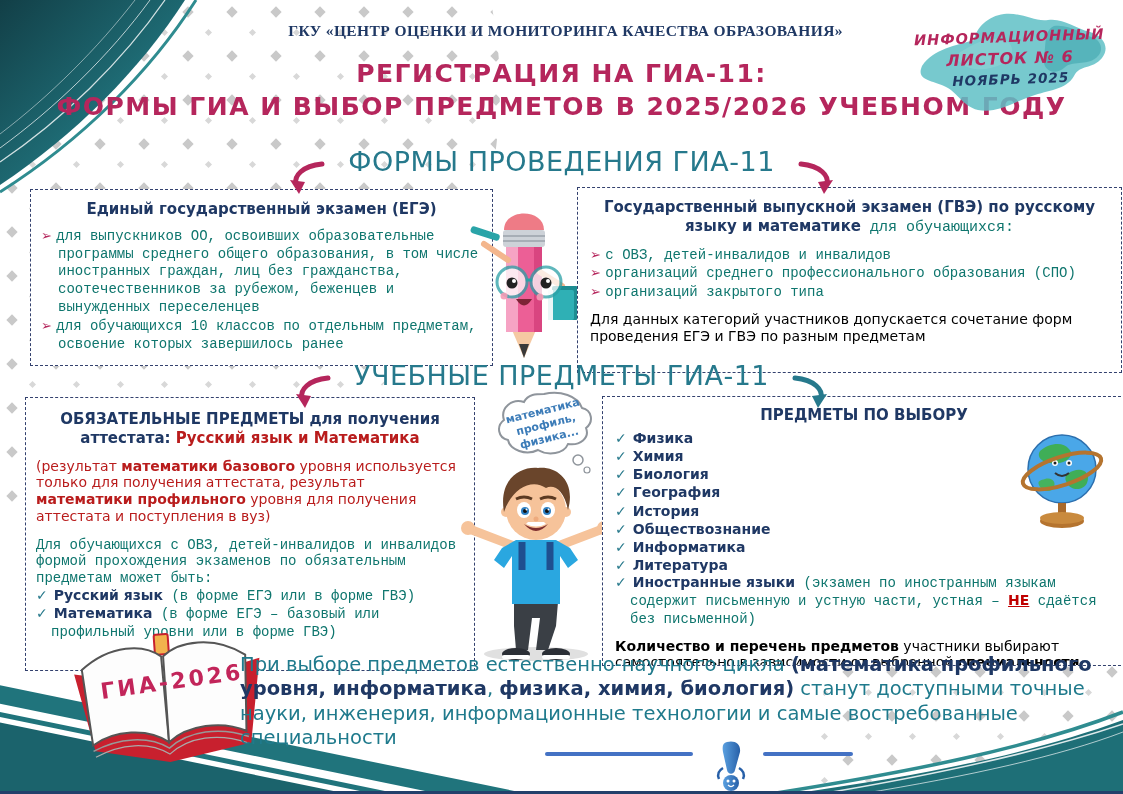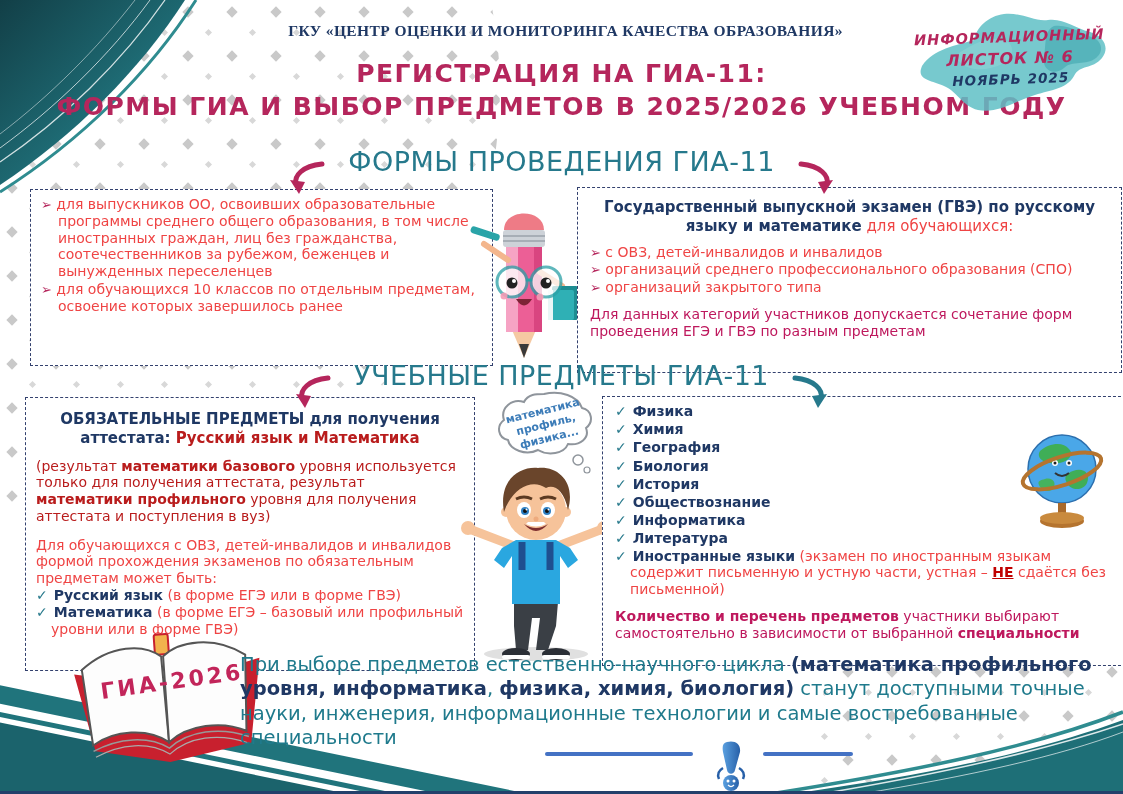--- a/index.html
+++ b/index.html
@@ -18,28 +18,28 @@
   .badge-l2{font-size:16px;}
   .badge-l3{color:#1f3864;font-size:13.5px;line-height:1.5;}
   
   .sec-head{position:absolute;left:0;width:100%;display:flex;justify-content:center;gap:22px;z-index:3;
      color:#26798c;font-size:27px;letter-spacing:.5px;}
   .sec-head .arr{margin-top:14px;}
   
   .dbox{position:absolute;background:#fff;border:1.4px dashed #33416e;z-index:2;overflow:hidden;
      font-size:14px;line-height:1.2;color:#2a7b8d;}
   .bx-title{text-align:center;font-weight:bold;color:#1f3864;font-size:15px;line-height:1.25;margin:4px 4px 8px;}
-  .teal{color:#ef4444;}
+  .teal{color:#0f766e;font-family:Liberation Mono, monospace;}
   .navy{color:#1f3864;}
   .red{color:#b91c1c;}
   .b{font-weight:bold;}
   .bullet{margin:0 0 1px;padding-left:17px;text-indent:-17px;}
   .mk{color:#b5265c;font-size:13px;}
   .ck{color:#2a7b8d;font-weight:bold;margin-right:6px;}
-  .note{margin-top:10px;color:#be185d;}
+  .note{margin-top:10px;color:#000000;}
   .subj{margin:0;line-height:1.3;font-weight:bold;color:#1f3864;}
   .hang{padding-left:15px;text-indent:-15px;margin:0;}
   .ne{color:#c00000;font-weight:bold;text-decoration:underline;}
   
   .bubble-text{position:absolute;left:500px;top:404px;width:92px;text-align:center;z-index:3;
      transform:rotate(-14deg);color:#3c7cb8;font-size:11px;font-weight:bold;line-height:1.25;}
   
   .footer-p{position:absolute;left:240px;top:653px;width:860px;z-index:3;
      font-size:19.5px;line-height:1.25;color:#1f7a8c;}
   .footer-p .nb{color:#1f3864;font-weight:bold;}
@@ -116,20 +116,21 @@
       <polygon points="2,20 11,34 17,22" fill="#b5265c"></polygon>
     </svg>
     <span>ФОРМЫ ПРОВЕДЕНИЯ ГИА-11</span>
     <svg class="arr" width="38" height="36" viewBox="0 0 38 36">
       <path d="M4,4 C24,6 32,16 30,24" stroke="#b5265c" stroke-width="5" fill="none" stroke-linecap="round"></path>
       <polygon points="36,20 27,34 21,22" fill="#b5265c"></polygon>
     </svg>
   </div>
 
   <div class="dbox" style="left:30px;top:189px;width:441px;height:163px;padding:6px 10px">
+    <div class="bx-title">Единый государственный экзамен (ЕГЭ)</div>
     <p class="bullet">
       <span class="mk">➢</span>
       <span class="teal">для выпускников ОО, освоивших образовательные программы среднего общего образования, в том числе иностранных граждан, лиц без гражданства, соотечественников за рубежом, беженцев и вынужденных переселенцев</span>
     </p>
     <p class="bullet">
       <span class="mk">➢</span>
       <span class="teal">для обучающихся 10 классов по отдельным предметам, освоение которых завершилось ранее</span>
     </p>
   </div>
 
@@ -246,24 +247,25 @@
     <circle cx="74.5" cy="51.5" r="1" fill="#ffffff"></circle>
       <circle cx="96.5" cy="51.5" r="1" fill="#ffffff"></circle>
     <path d="M64,41 Q72,37 80,41" stroke="#5b3a22" stroke-width="3" fill="none"></path>
     <path d="M88,41 Q96,37 104,41" stroke="#5b3a22" stroke-width="3" fill="none"></path>
     <circle cx="84" cy="61" r="2.5" fill="#eeab7e"></circle>
     <path d="M72,66 Q84,80 96,66 Q84,74 72,66 Z" fill="#7d2e2e"></path>
     <path d="M74,66 Q84,71 94,66 L92,64 L76,64 Z" fill="#ffffff"></path>
   </svg>
 
   <div class="dbox" style="left:602px;top:396px;width:498px;height:258px;padding:5px 12px">
+    <div class="bx-title" style="margin-bottom:4px">ПРЕДМЕТЫ ПО ВЫБОРУ</div>
     <p class="subj"><span class="ck">✓</span><span>Физика</span></p>
     <p class="subj"><span class="ck">✓</span><span>Химия</span></p>
+    <p class="subj"><span class="ck">✓</span><span>Биология</span></p>
     <p class="subj"><span class="ck">✓</span><span>География</span></p>
-    <p class="subj"><span class="ck">✓</span><span>Биология</span></p>
     <p class="subj"><span class="ck">✓</span><span>История</span></p>
     <p class="subj"><span class="ck">✓</span><span>Обществознание</span></p>
     <p class="subj"><span class="ck">✓</span><span>Информатика</span></p>
     <p class="subj"><span class="ck">✓</span><span>Литература</span></p>
     <p class="hang">
       <span class="ck">✓</span><span class="navy b">Иностранные языки</span><span class="teal"> (экзамен по иностранным языкам содержит письменную и устную части, устная – </span><span class="ne">НЕ</span><span class="teal"> сдаётся без письменной)</span>
     </p>
     <p class="note">
       <span class="b">Количество и перечень предметов</span><span> участники выбирают самостоятельно в зависимости от выбранной </span><span class="b">специальности</span>
     </p>

